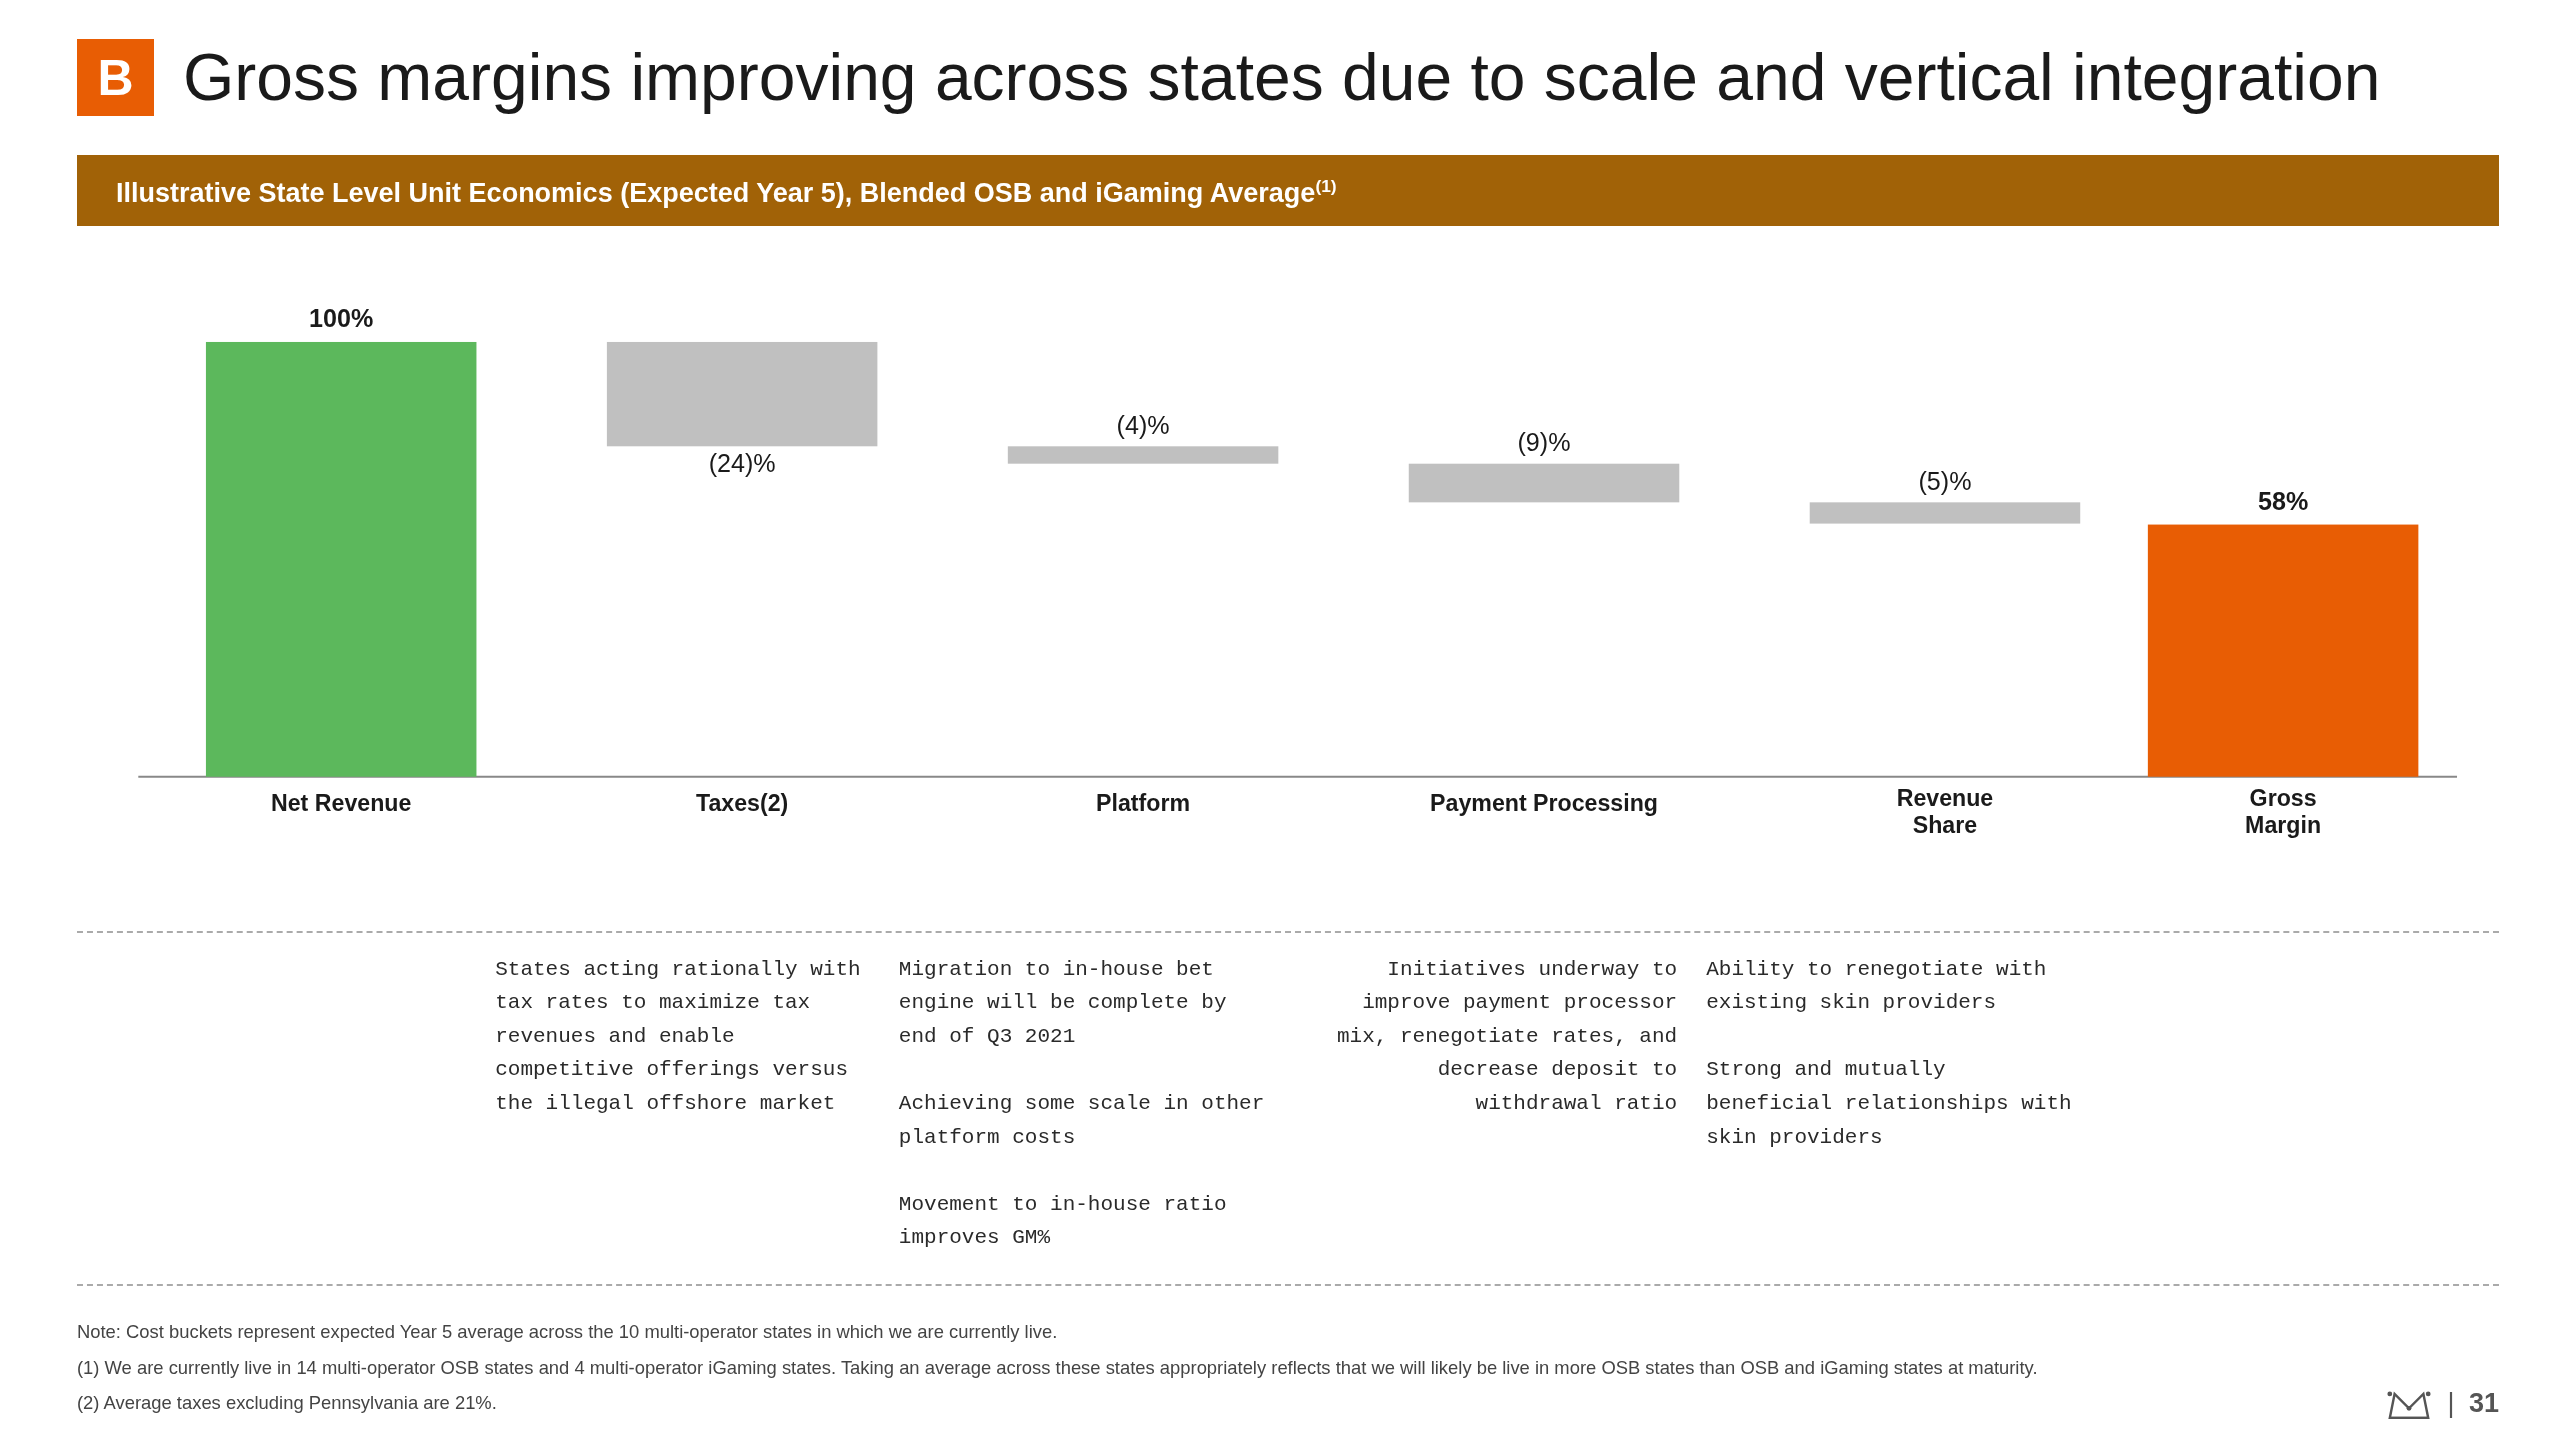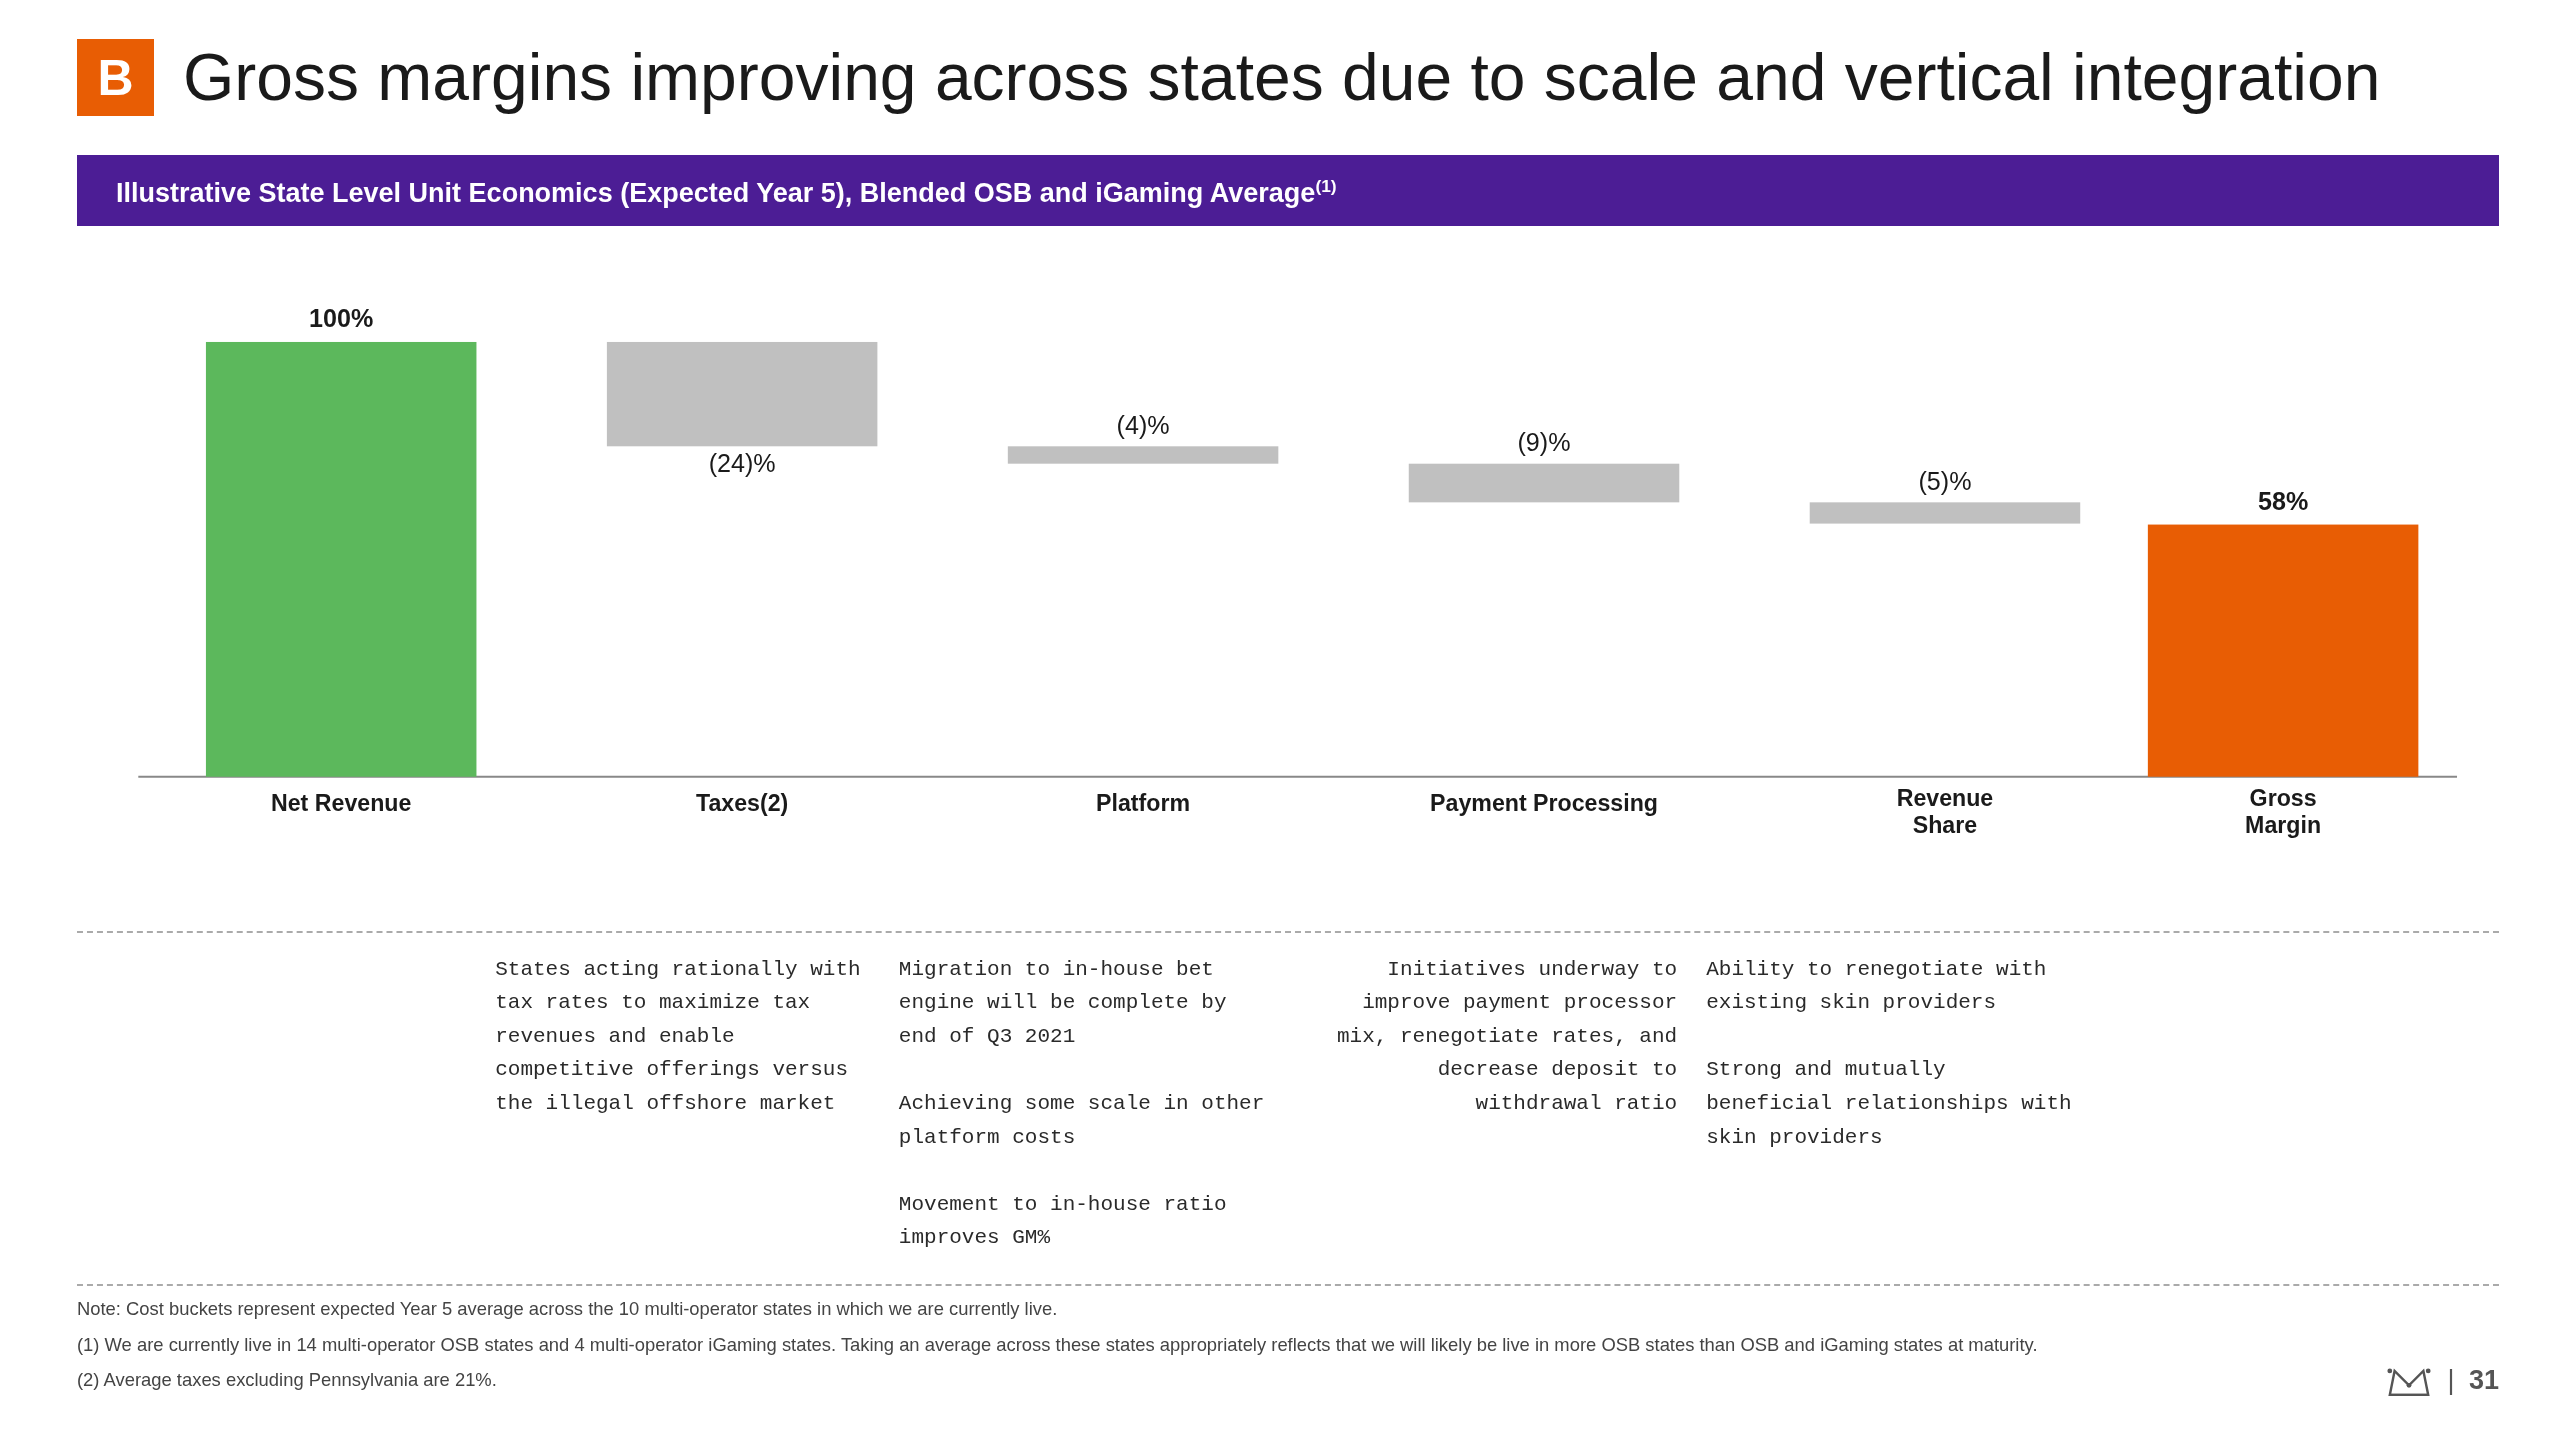--- a/index.html
+++ b/index.html
@@ -42,21 +42,21 @@
     }
     .header-title {
       font-size: 66px;
       font-weight: 300;
       color: #1a1a1a;
       line-height: 1.1;
     }
 
     
     .section-title-bar {
-      background: #4c1d95;
+      background: #a16207;
       padding: 21px 39px 13.5px 39px;
       margin-bottom: 58px;
     }
     .section-title-main {
       color: #ffffff;
       font-size: 27px;
       font-weight: bold;
       margin-bottom: 3.9px;
     }
     .section-title-sub {
@@ -68,21 +68,21 @@
     .chart-container {
       position: relative;
       width: 100%;
       height: 676px;
       margin-bottom: 0px;
     }
 
     
     .footer {
       position: absolute;
-      bottom: 49px;
+      bottom: 26px;
       left: 77px;
       right: 77px;
     }
     .footer-note {
       font-size: 18.4px;
       color: #444;
       line-height: 1.6;
       margin-bottom: 5.8px;
     }
   </style>

